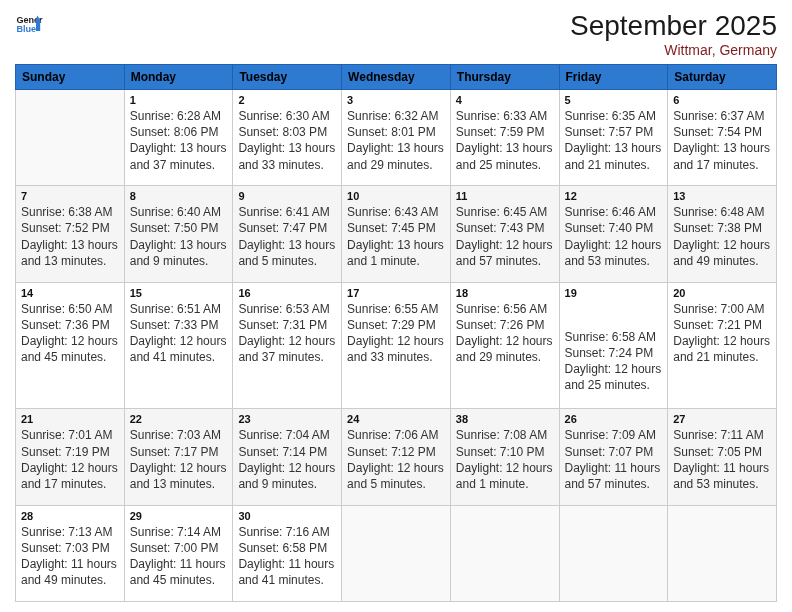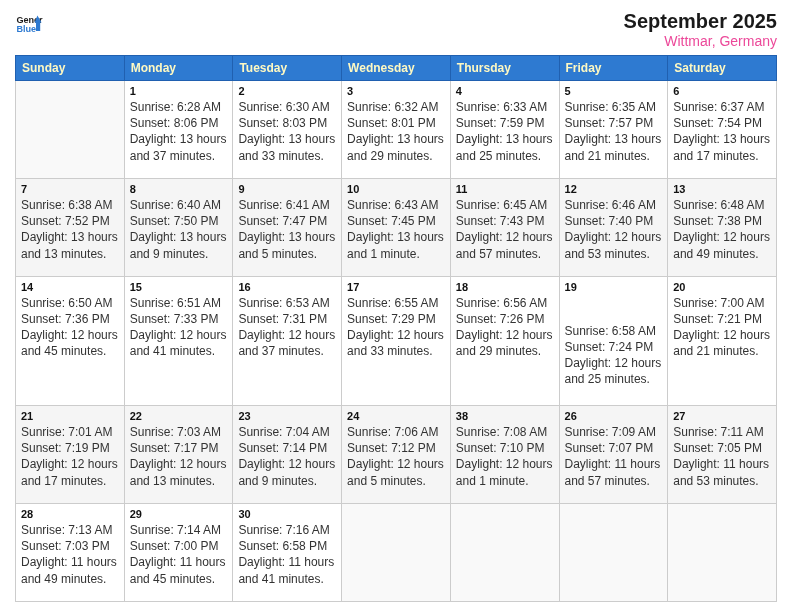--- a/index.html
+++ b/index.html
@@ -29,38 +29,38 @@
       gap: 4px;
     }
     .logo-icon {
       width: 28px;
       height: 28px;
     }
     .title-section {
       text-align: right;
     }
     .month-title {
-      font-size: 20px;
-      font-weight: bold;
+      font-size: 28px;
+      font-weight: normal;
       color: #1a1a1a;
     }
     .location {
       font-size: 14px;
-      color: #ec4899;
+      color: #7f1d1d;
     }
     .calendar {
       flex: 1;
       border: 1px solid #ccc;
       border-collapse: collapse;
       width: 100%;
       table-layout: fixed;
     }
     .calendar th {
       background: #2e7ad1;
-      color: #fef9c3;
+      color: #000000;
       text-align: left;
       padding: 5px 6px;
       font-size: 12px;
       font-weight: bold;
       border: 1px solid #2060b0;
     }
     .calendar td {
       vertical-align: top;
       padding: 4px 5px;
       border: 1px solid #ccc;

